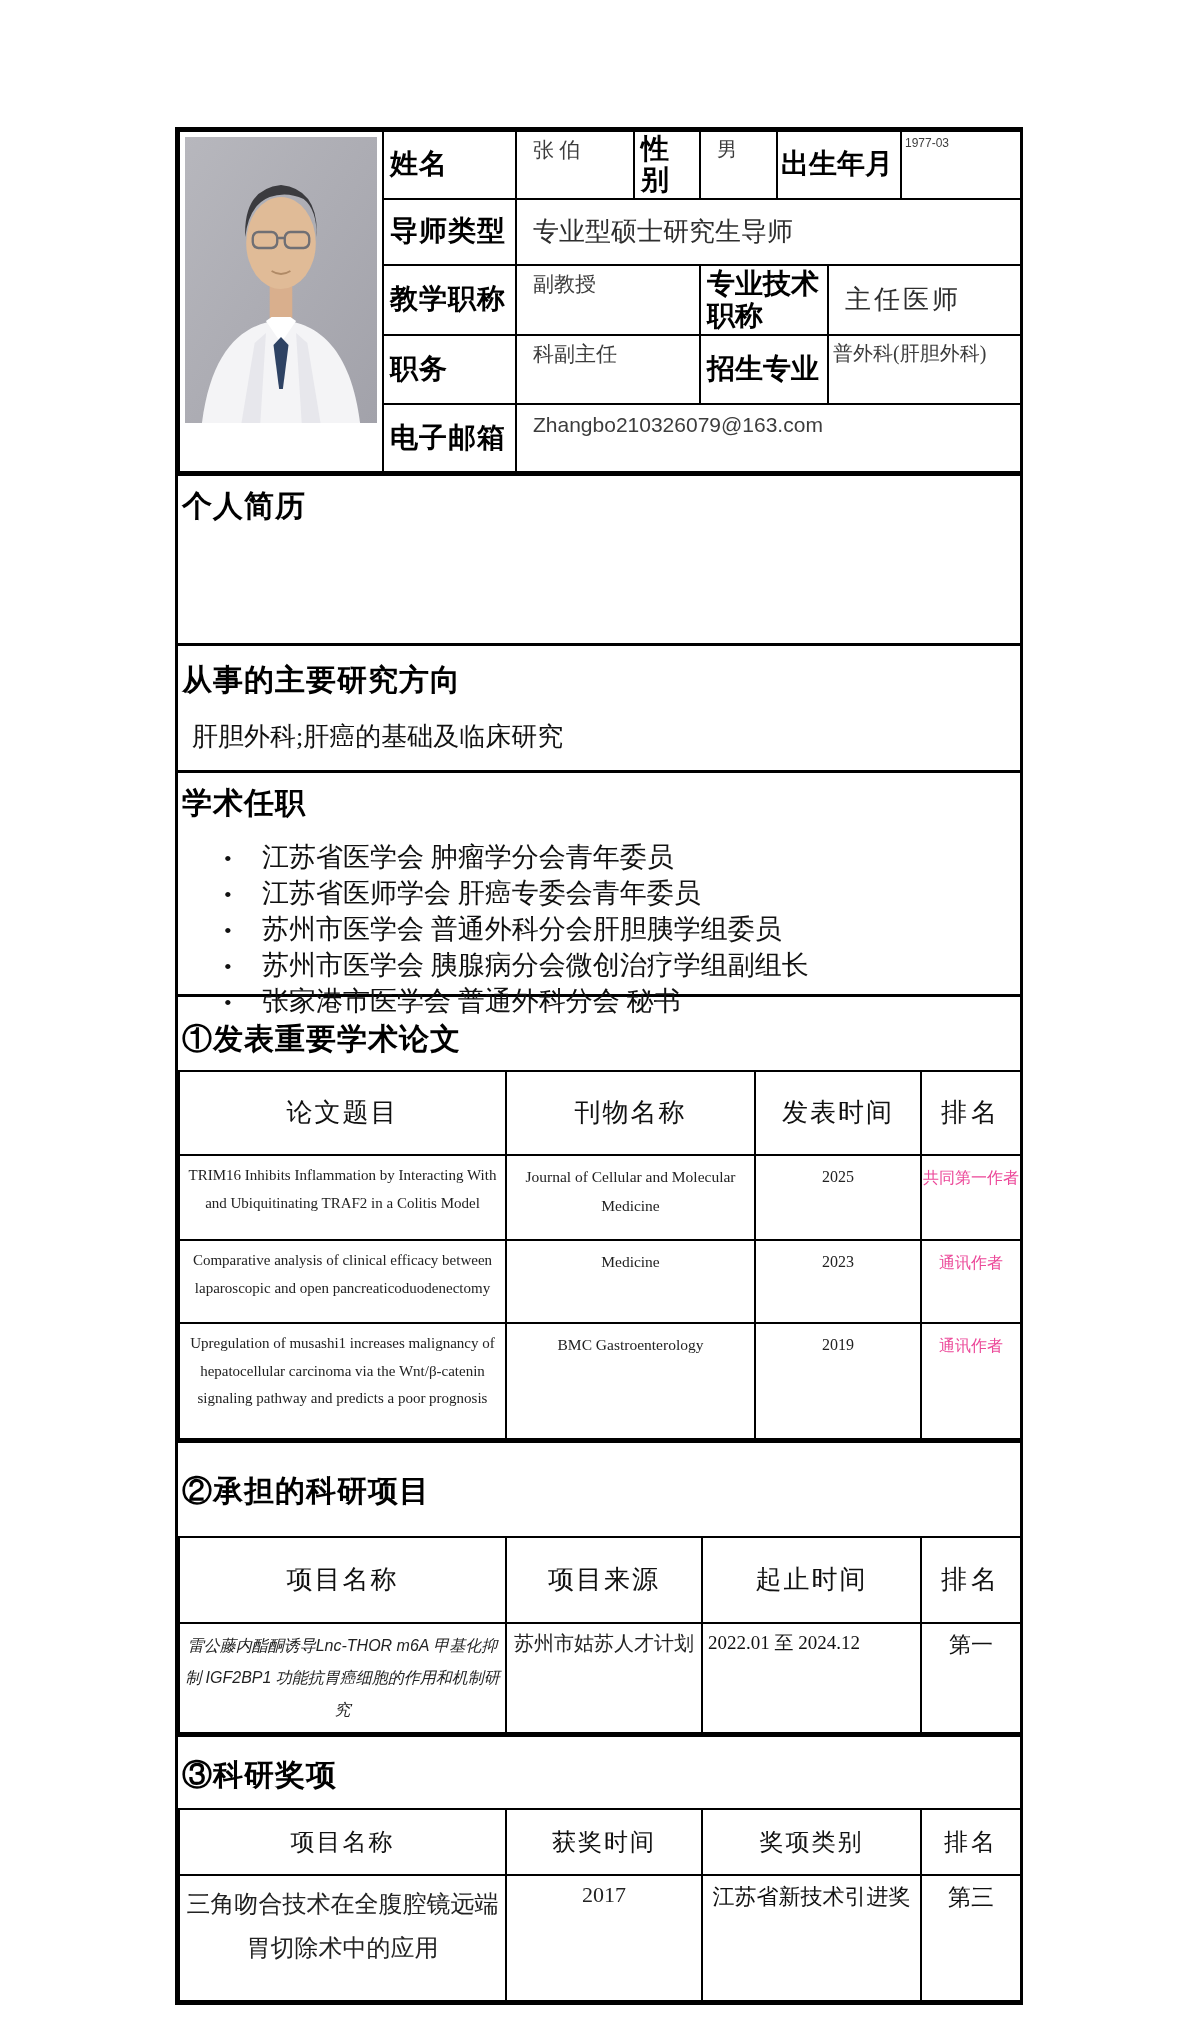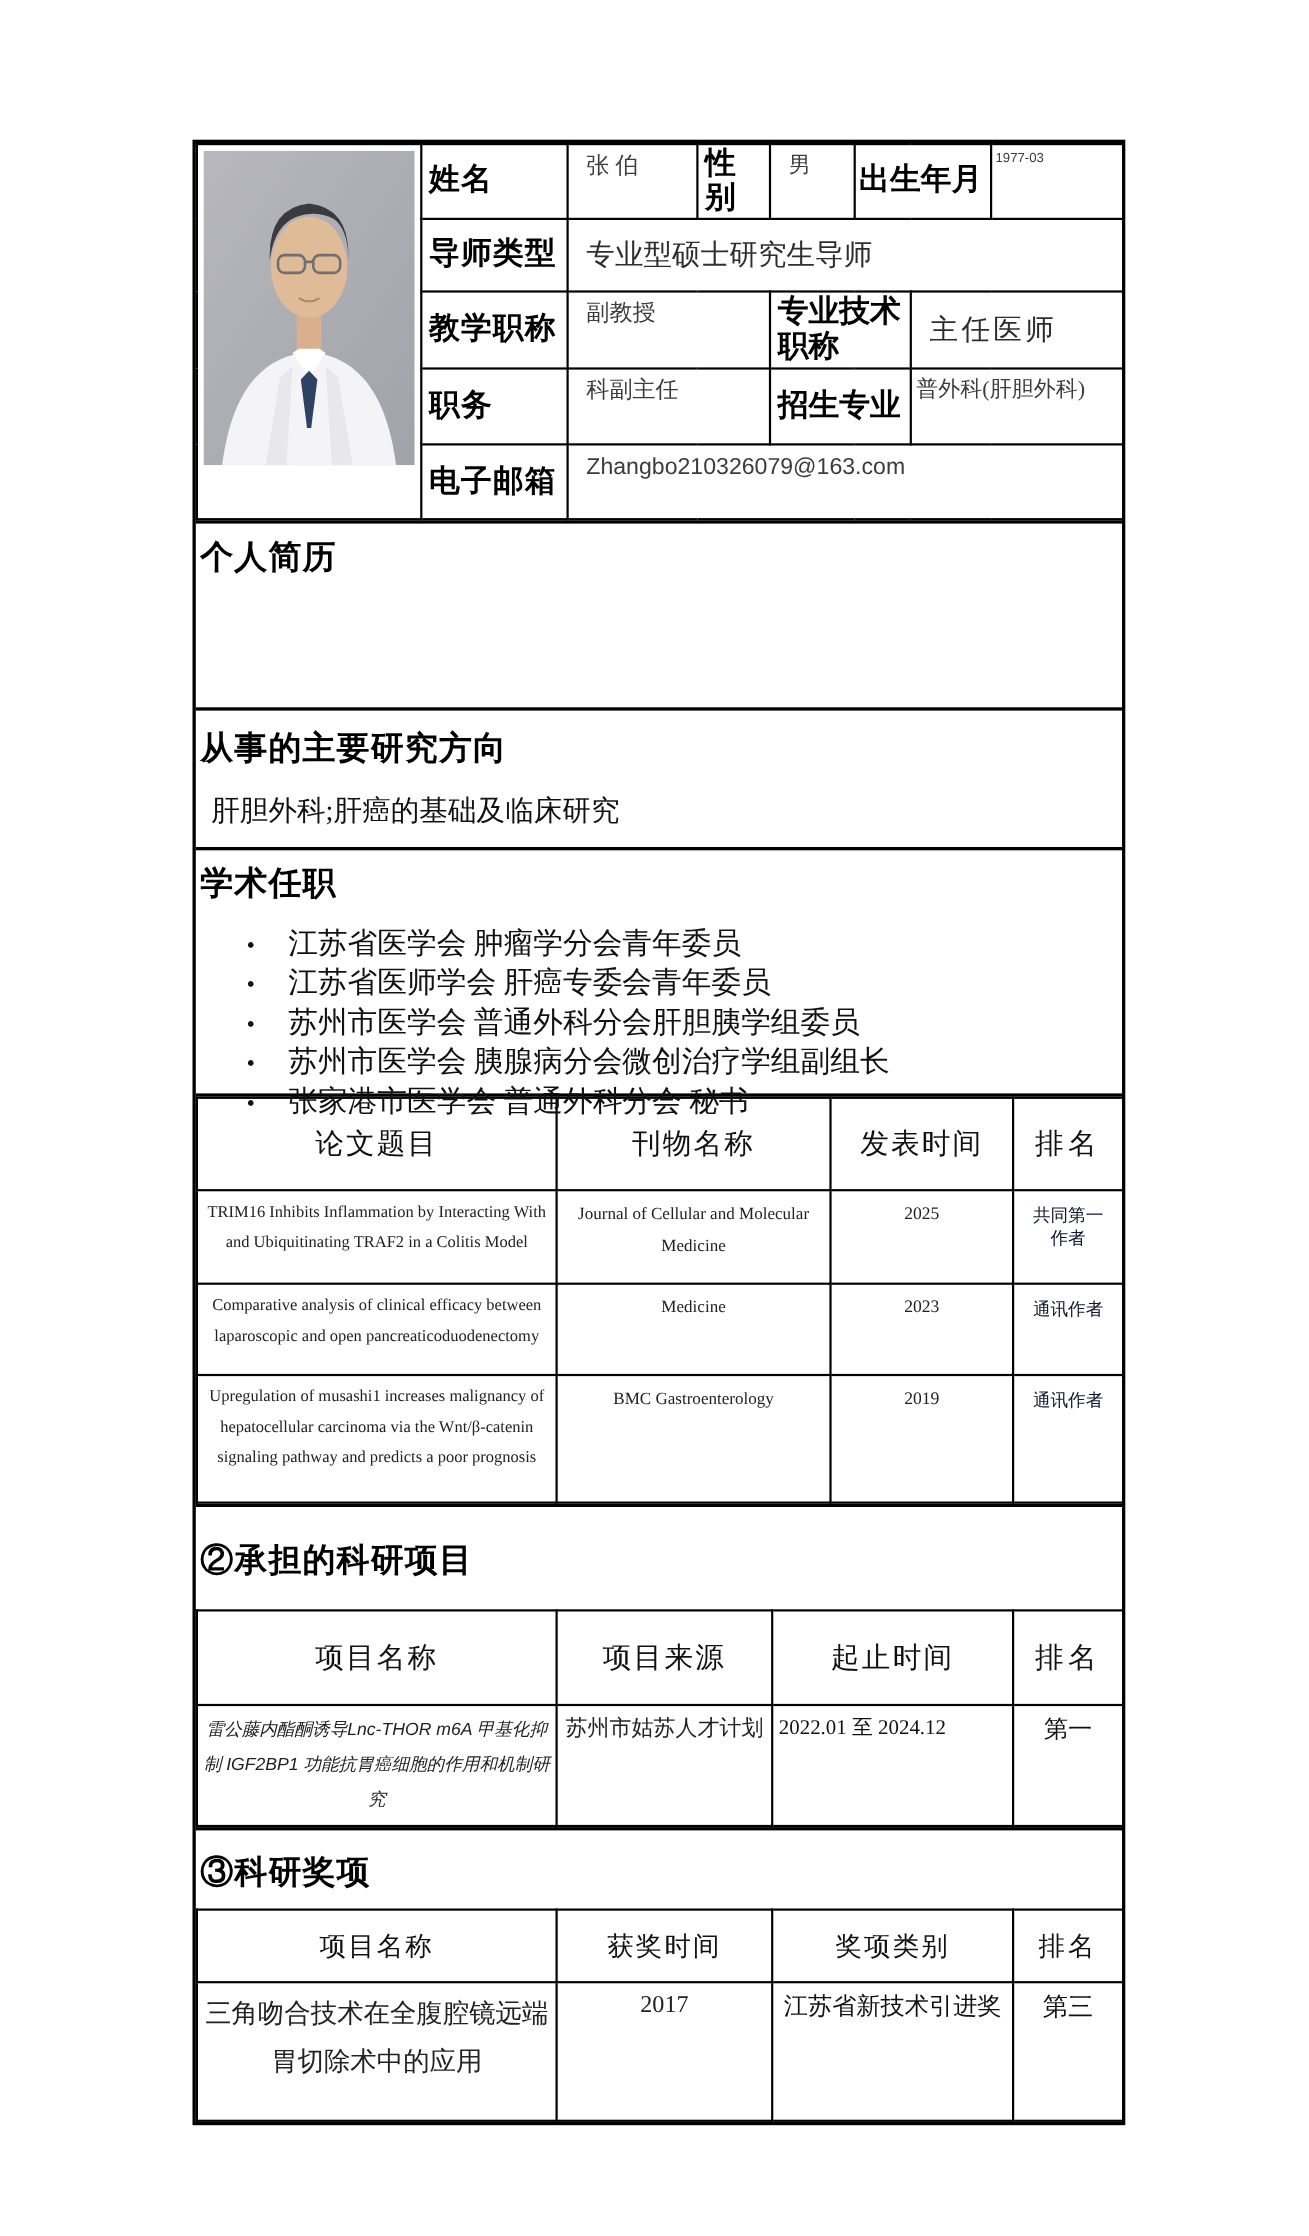--- a/index.html
+++ b/index.html
@@ -53,21 +53,21 @@
   
   .tbl-heading-1 { padding: 22px 6px 10px 4px; }
   .tbl-heading-2 { padding: 28px 6px 24px 4px; }
   .tbl-heading-3 { padding: 18px 6px 12px 4px; }
   .data-table { border-top: 1px solid #000; }
   .data-table td { border: 2px solid #000; text-align: center; vertical-align: top; padding: 6px 5px; }
   .data-table .hdr { font-size: 26px; vertical-align: middle; letter-spacing: 2px; color:#111; }
   .papers-table .title-cell { font-size: 15px; line-height: 1.85; color: #222; }
   .papers-table .journal-cell { font-size: 15.5px; line-height: 1.9; color: #222; }
   .papers-table .year-cell { font-size: 16px; padding-top: 12px; color:#222; }
-  .papers-table .rank-cell { font-size: 16px; padding: 12px 17px; color:#0f172a; }
+  .papers-table .rank-cell { font-size: 16px; padding: 12px 1px; color:#ec4899; }
   .proj-name-cell { font-family: "Liberation Sans", "DejaVu Sans", sans-serif; font-size: 16px; line-height: 2.0; color:#222; padding-top: 10px; font-style: italic; }
   .proj-source-cell { font-size: 20px; padding-top: 14px; color:#222; }
   .proj-time-cell { font-size: 19px; text-align: left !important; padding: 4px 2px; color:#111; }
   .proj-rank-cell { font-size: 22px; padding-top: 12px; color:#111; }
   .award-name-cell { font-size: 24px; line-height: 1.85; padding-top: 12px; color:#222; }
   .award-year-cell { font-size: 22px; padding-top: 16px; color:#222; }
   .award-cat-cell { font-size: 22px; padding-top: 14px; color:#111; }
   .award-rank-cell { font-size: 23px; padding-top: 14px; color:#111; }
 </style>
 </head>
@@ -172,20 +172,21 @@
           <span>苏州市医学会 胰腺病分会微创治疗学组副组长</span>
         </div>
       <div class="acad-item">
           <span class="bullet">•</span>
           <span>张家港市医学会 普通外科分会 秘书</span>
         </div>
     </div>
   </div>
 
   <div class="section">
+    <div class="sec-heading tbl-heading-1">①发表重要学术论文</div>
     <table class="data-table papers-table">
       <colgroup>
         <col style="width:327px">
           <col style="width:249px">
           <col style="width:166px">
           <col style="width:100px">
       </colgroup>
       <tbody>
           <tr style="height:84px">
         <td class="hdr">论文题目</td>

